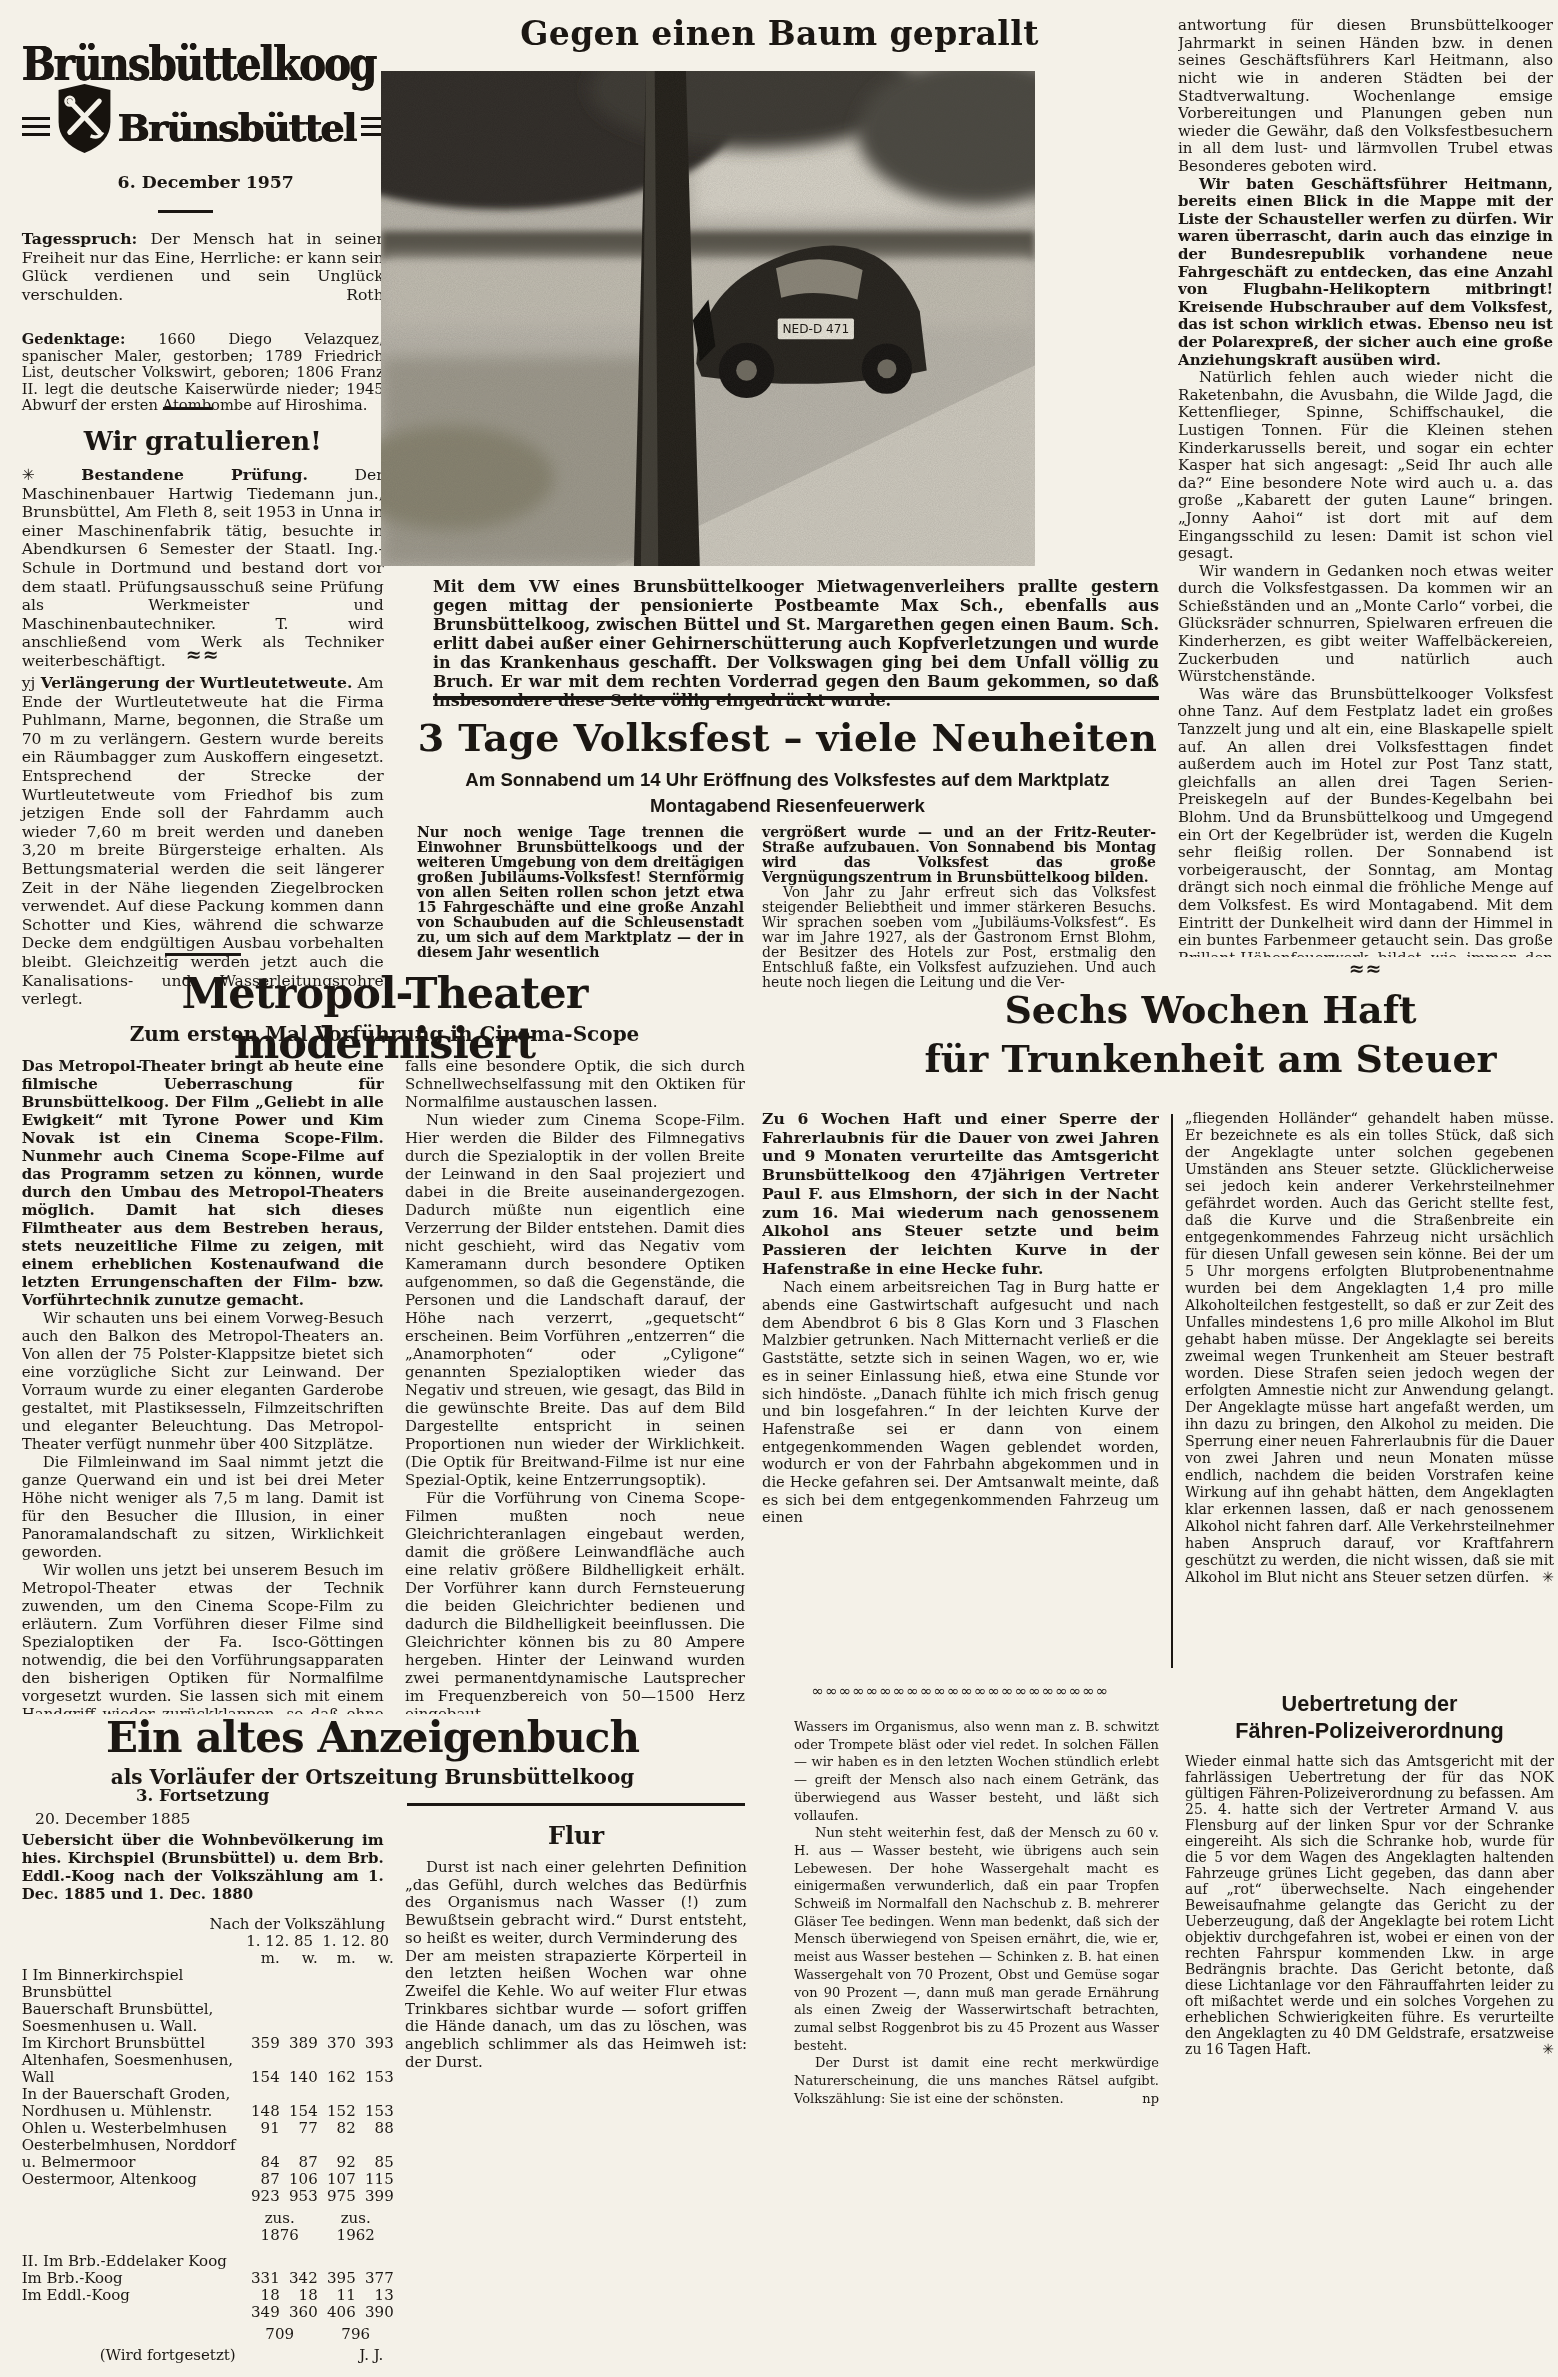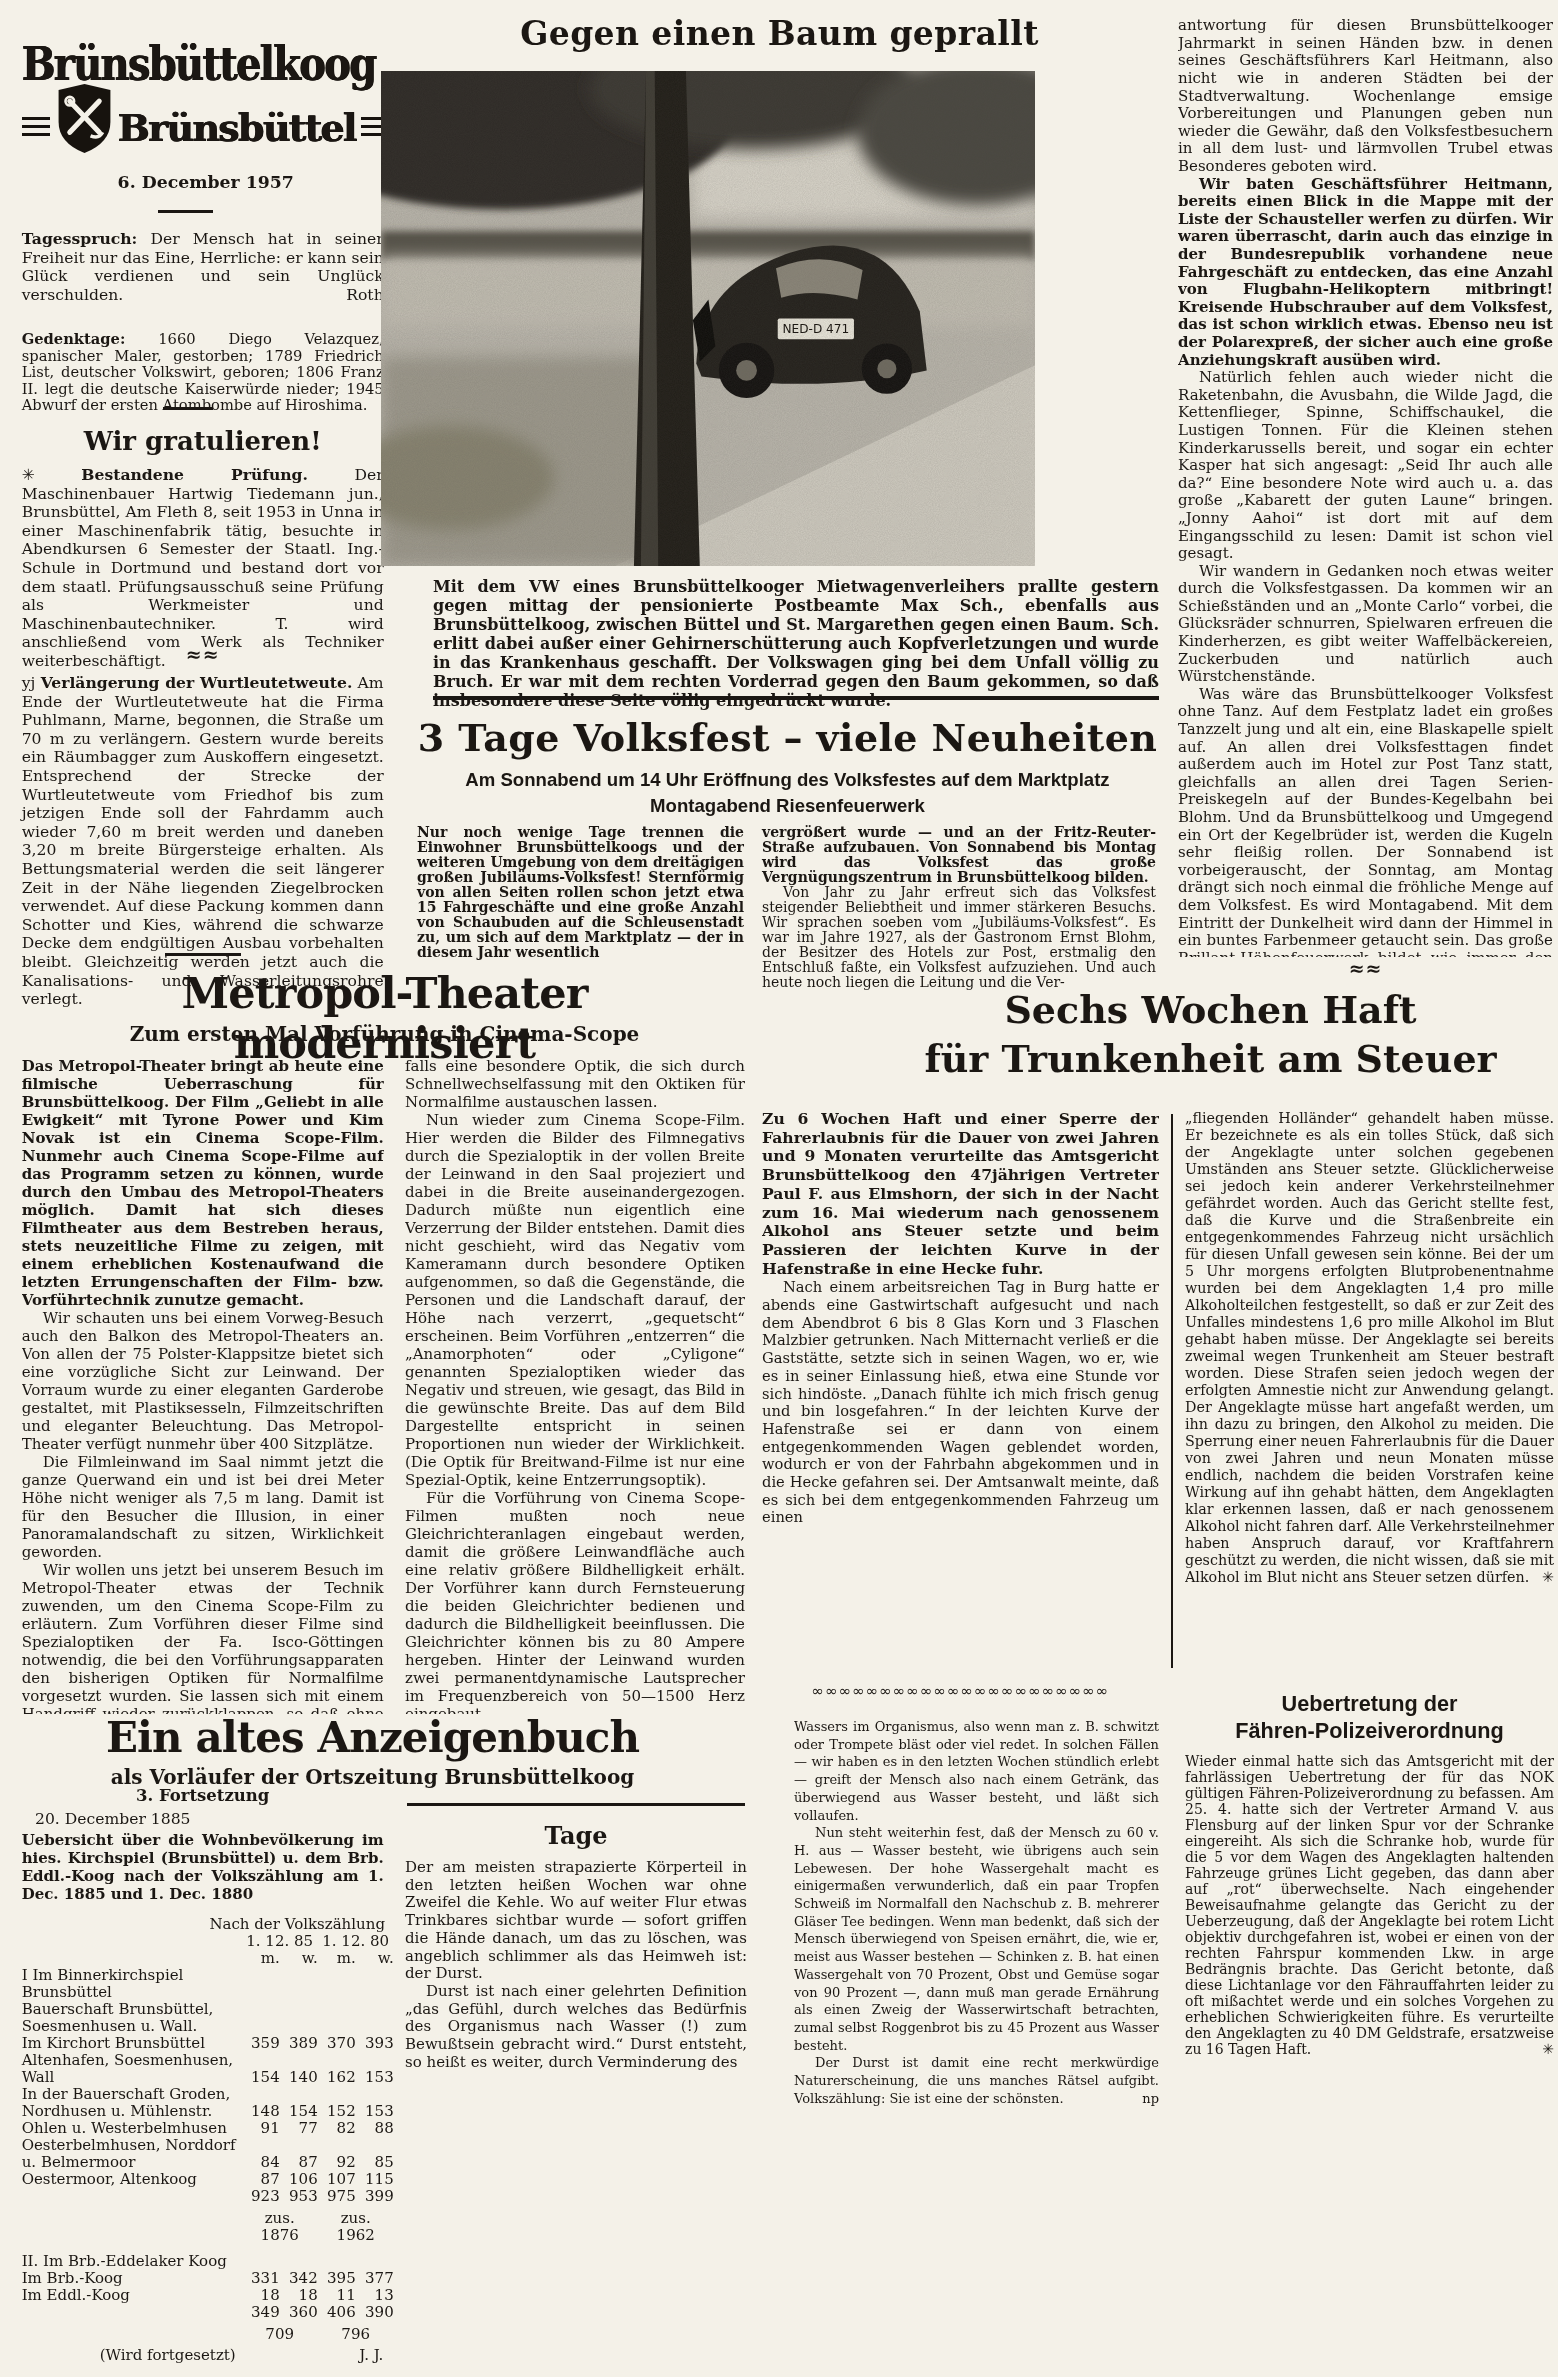--- a/index.html
+++ b/index.html
@@ -387,20 +387,20 @@
       <span class="tsp"></span>
       <span class="tp">709</span>
       <span class="tp">796</span>
     </div>
     <div class="tfoot">
       <span>(Wird fortgesetzt)</span>
       <span>J. J.</span>
     </div>
   </div>
 
-  <div class="abs ctr h-durst" style="left:405px;top:1821px;width:342px;">Tage</div>
+  <div class="abs ctr h-durst" style="left:405px;top:1821px;width:342px;">Flur</div>
   <div class="abs clip" style="left:405px;top:1859px;width:342px;height:277px;">
+    <p class="just duB ind">Durst ist nach einer gelehrten Definition „das Gefühl, durch welches das Bedürfnis des Organismus nach Wasser (!) zum Bewußtsein gebracht wird.“ Durst entsteht, so heißt es weiter, durch Verminderung des</p>
     <p class="just duB">Der am meisten strapazierte Körperteil in den letzten heißen Wochen war ohne Zweifel die Kehle. Wo auf weiter Flur etwas Trinkbares sichtbar wurde — sofort griffen die Hände danach, um das zu löschen, was angeblich schlimmer als das Heimweh ist: der Durst.</p>
-    <p class="just duB ind">Durst ist nach einer gelehrten Definition „das Gefühl, durch welches das Bedürfnis des Organismus nach Wasser (!) zum Bewußtsein gebracht wird.“ Durst entsteht, so heißt es weiter, durch Verminderung des</p>
   </div>
 
 </div>
 
 
 </body></html>

